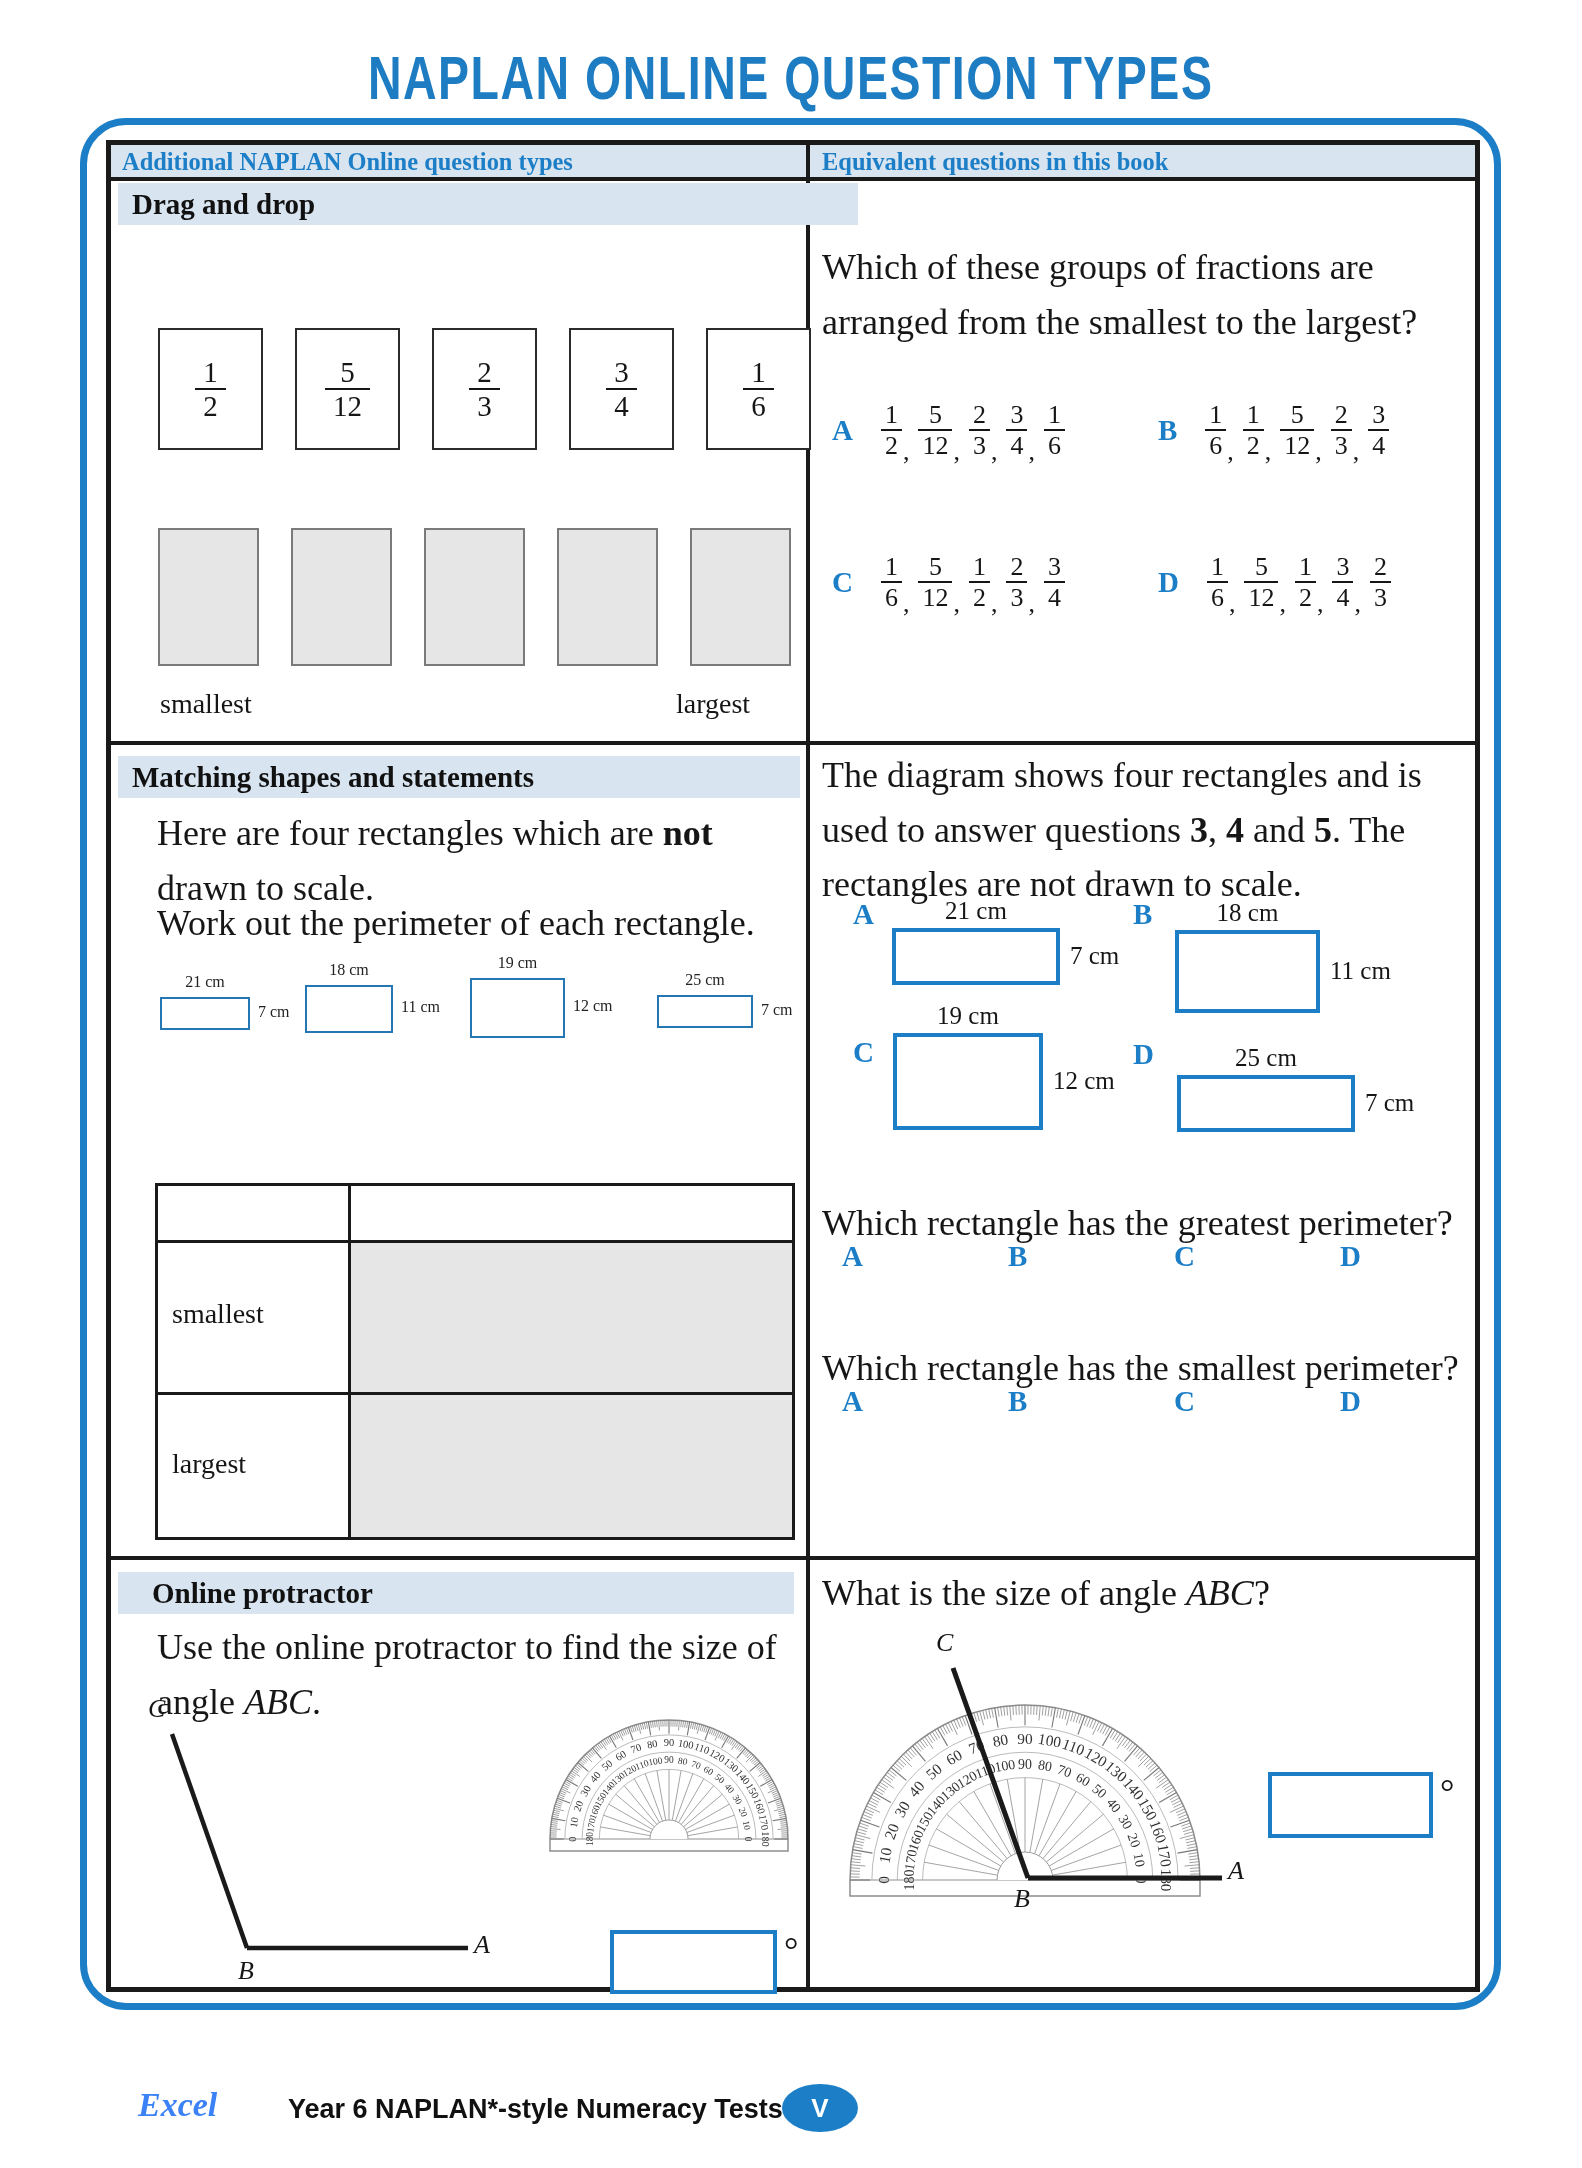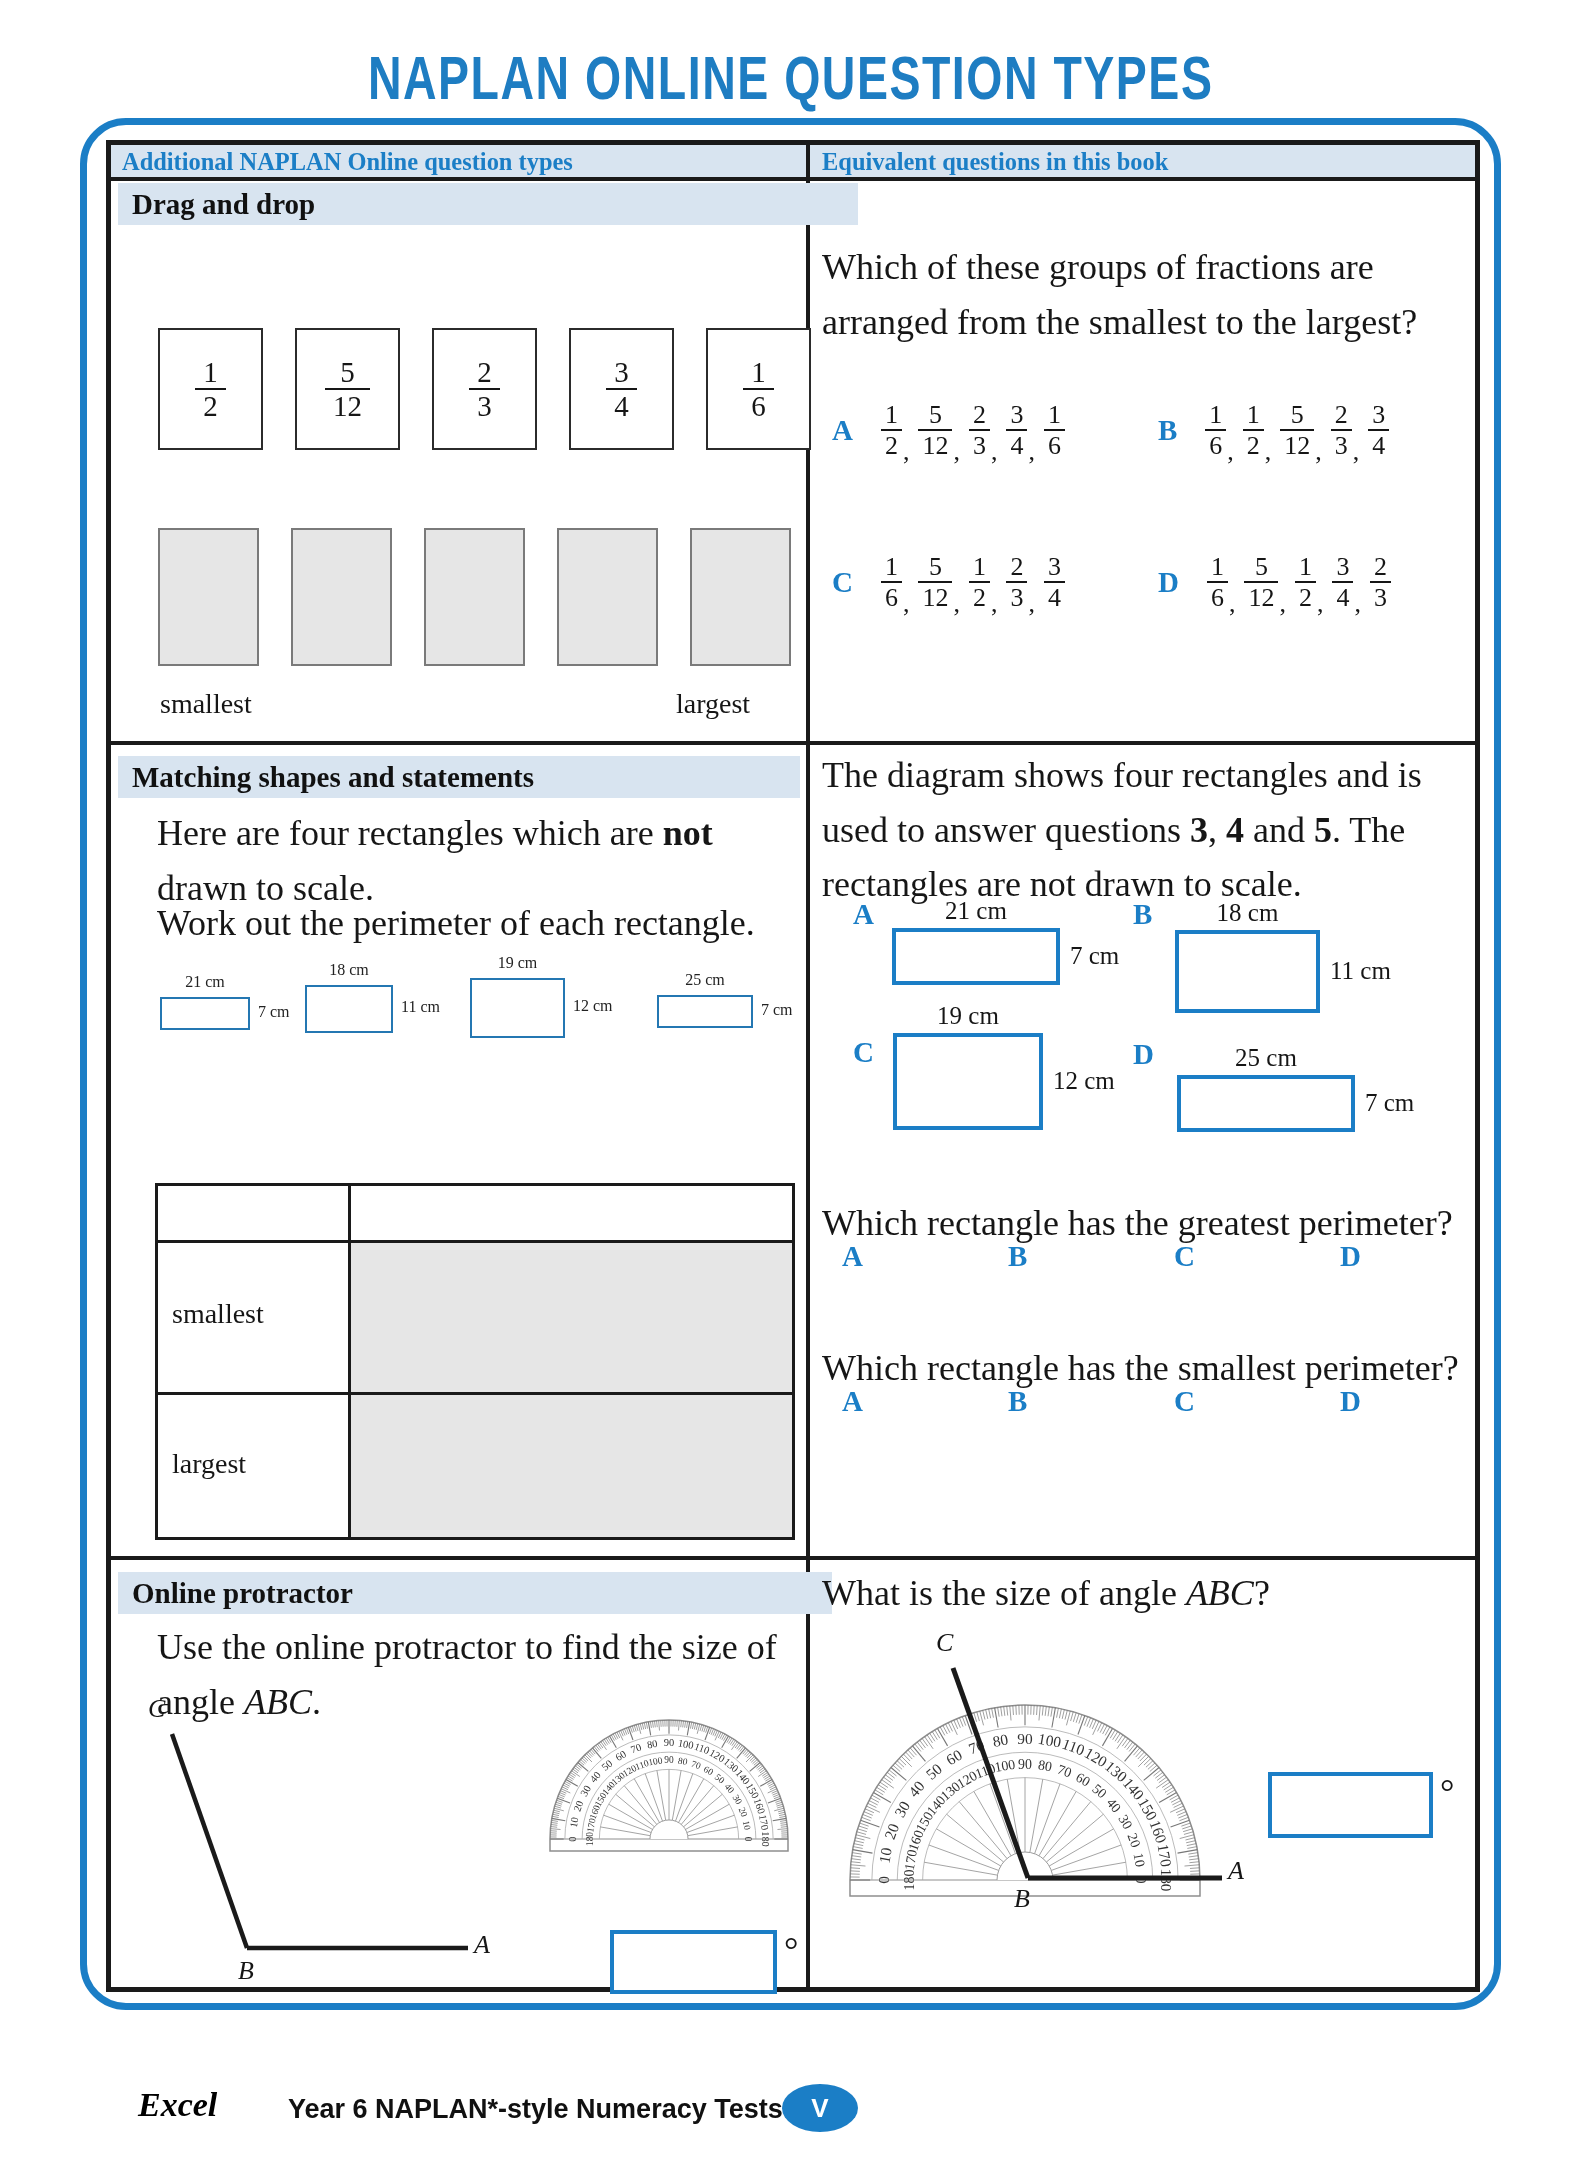--- a/index.html
+++ b/index.html
@@ -47,21 +47,21 @@
   
   .dletter{color:#1b7ec6;font-weight:bold;font-size:29px;}
   .drect{border:4px solid #1b7ec6;background:#fff;box-sizing:border-box;}
   .dlab{font-size:25px;white-space:nowrap;}
   .choice{color:#1b7ec6;font-weight:bold;font-size:29px;}
   
   .vlab{font-style:italic;font-size:26px;}
   .ansbox{border:4px solid #1b7ec6;background:#fff;box-sizing:border-box;}
   .deg{font-size:36px;line-height:1;}
   
-  .f-brand{font-family:"Liberation Serif",serif;font-style:italic;font-weight:bold;font-size:34px;color:#000000;}
+  .f-brand{font-family:"Liberation Serif",serif;font-style:italic;font-weight:bold;font-size:34px;color:#3b82f6;}
   .f-series{font-family:"Liberation Sans",sans-serif;font-weight:bold;font-size:27px;color:#111;}
   .f-page{left:782px;top:2084px;width:76px;height:48px;border-radius:50%;background:#1b7ec6;
           text-align:center;line-height:48px;color:#fff;font-family:"Liberation Sans",sans-serif;
           font-weight:bold;font-size:26px;}
   svg text{font-family:"Liberation Serif",serif;}
 </style>
 </head>
 <body>
 
 <div class="page">
@@ -295,21 +295,21 @@
       <div class="abs choice" style="left: 1340px; top: 1240px;">D</div>
     </div>
   <div class="abs bt" style="left:822px;top:1341px;white-space:nowrap;">Which rectangle has the smallest perimeter?</div>
   <div id="choiceRow2">
       <div class="abs choice" style="left: 842px; top: 1385px;">A</div>
       <div class="abs choice" style="left: 1008px; top: 1385px;">B</div>
       <div class="abs choice" style="left: 1174px; top: 1385px;">C</div>
       <div class="abs choice" style="left: 1340px; top: 1385px;">D</div>
     </div>
 
-  <div class="abs band" style="left:118px;top:1572px;width:714px;">
+  <div class="abs band" style="left:118px;top:1572px;width:656px;padding-left:20px;">
     <div class="bandtxt">Online protractor</div>
   </div>
   <div class="abs bt" style="left:157px;top:1620px;width:630px;"><span>Use the online protractor to find the size of angle </span><span class="i">ABC</span><span>.</span></div>
 
   <svg class="abs" style="left:140px;top:1690px;" width="360" height="280" viewBox="0 0 360 280">
     <line x1="32" y1="44" x2="107" y2="258" stroke="#1a1a1a" stroke-width="4.5"></line>
     <line x1="107" y1="258" x2="328" y2="258" stroke="#1a1a1a" stroke-width="4.5"></line>
   </svg>
   <div class="abs vlab" style="left:148px;top:1694px;">C</div>
   <div class="abs vlab" style="left:238px;top:1956px;">B</div>

